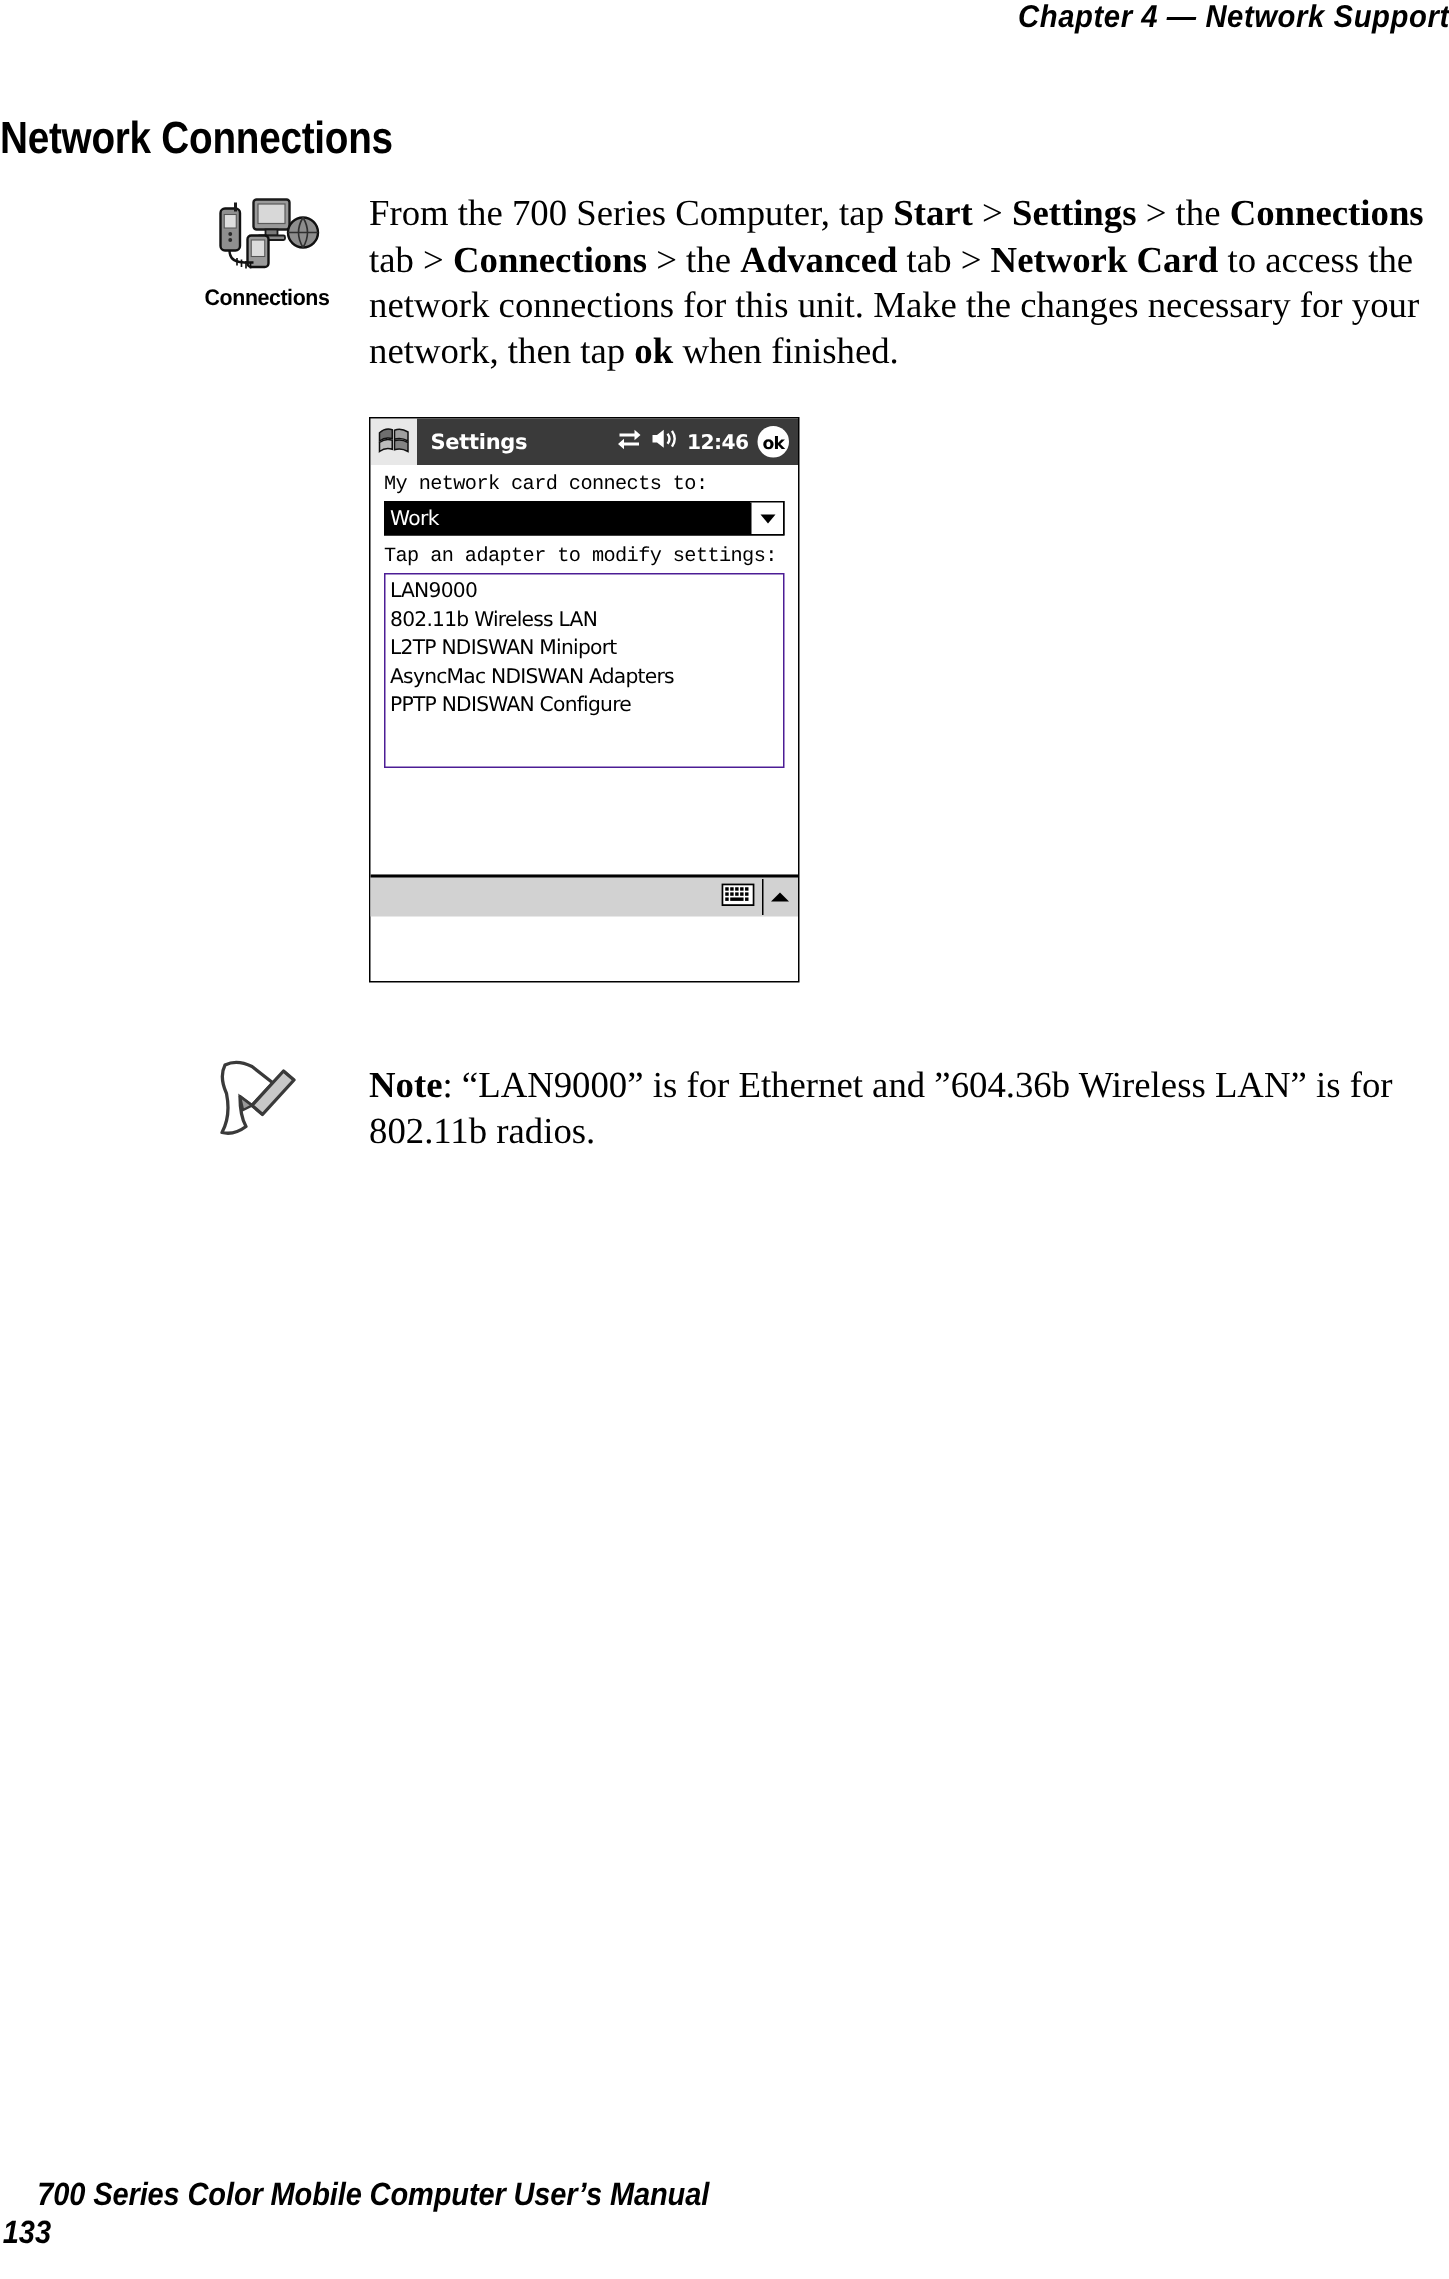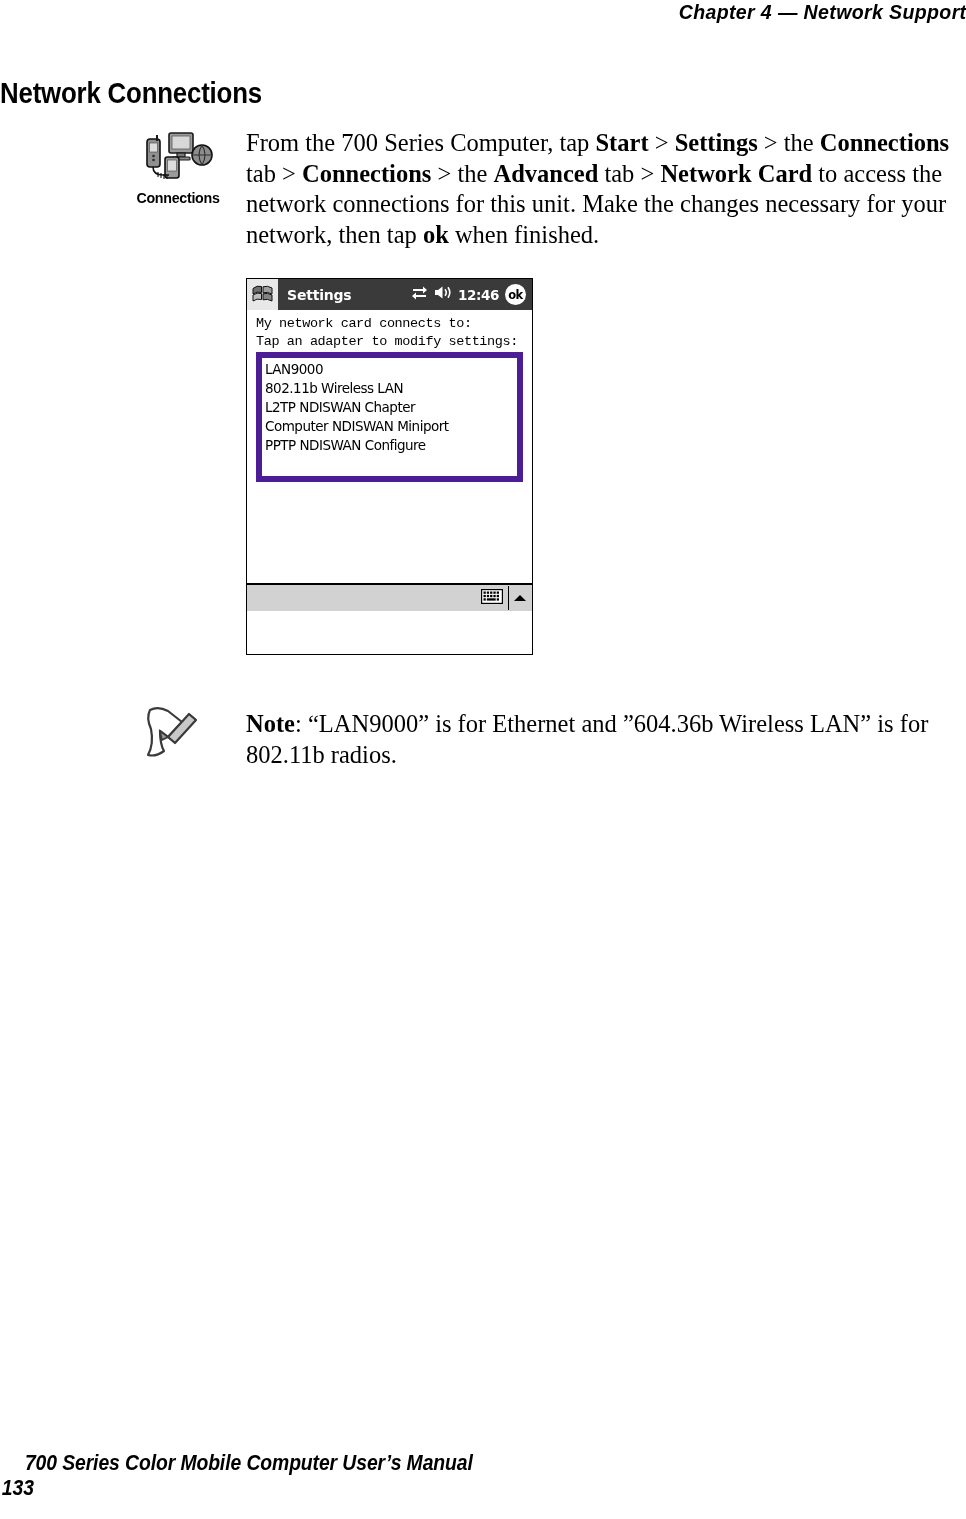--- a/index.html
+++ b/index.html
@@ -226,21 +226,21 @@
     align-items: center;
     justify-content: center;
   }
   .caret-down {
     width: 0; height: 0;
     border-left: 5px solid transparent;
     border-right: 5px solid transparent;
     border-top: 6px solid #000;
   }
   .listbox {
-    border: 6px solid #4c1d95;
+    border: 1px solid #4c1d95;
     height: 130px;
     padding: 2px 0 0 3px;
     box-sizing: border-box;
     background: #ffffff;
   }
   .list-item {
     font-family: "DejaVu Sans", sans-serif;
     font-size: 13.5px;
     letter-spacing: -0.5px;
     line-height: 19px;
@@ -406,28 +406,34 @@
       <span class="pda-clock">12:46</span>
       <span class="ok-btn">ok</span>
     </div>
   </div>
 
 
   <div class="pda-content">
 
     <div class="field-label">My network card connects to:</div>
 
+    <div class="combo">
+      <span class="combo-value">Work</span>
+      <span class="combo-arrow">
+        <span class="caret-down"></span>
+      </span>
+    </div>
 
     <div class="field-label">Tap an adapter to modify settings:</div>
 
     <div class="listbox">
       <div class="list-item">LAN9000</div>
       <div class="list-item">802.11b Wireless LAN</div>
-      <div class="list-item">L2TP NDISWAN Chapter</div>
-      <div class="list-item">Computer NDISWAN Miniport</div>
+      <div class="list-item">L2TP NDISWAN Miniport</div>
+      <div class="list-item">AsyncMac NDISWAN Adapters</div>
       <div class="list-item">PPTP NDISWAN Configure</div>
     </div>
 
     <div class="pda-bottombar">
       <span>
         <svg width="22" height="15" viewBox="0 0 22 15" aria-hidden="true">
           <rect x="0.5" y="0.5" width="21" height="14" fill="#ffffff" stroke="#000" stroke-width="1.4"></rect>
           <g fill="#000">
             <rect x="2.5" y="2.5" width="2.3" height="2.3"></rect>
             <rect x="5.8" y="2.5" width="2.3" height="2.3"></rect>

